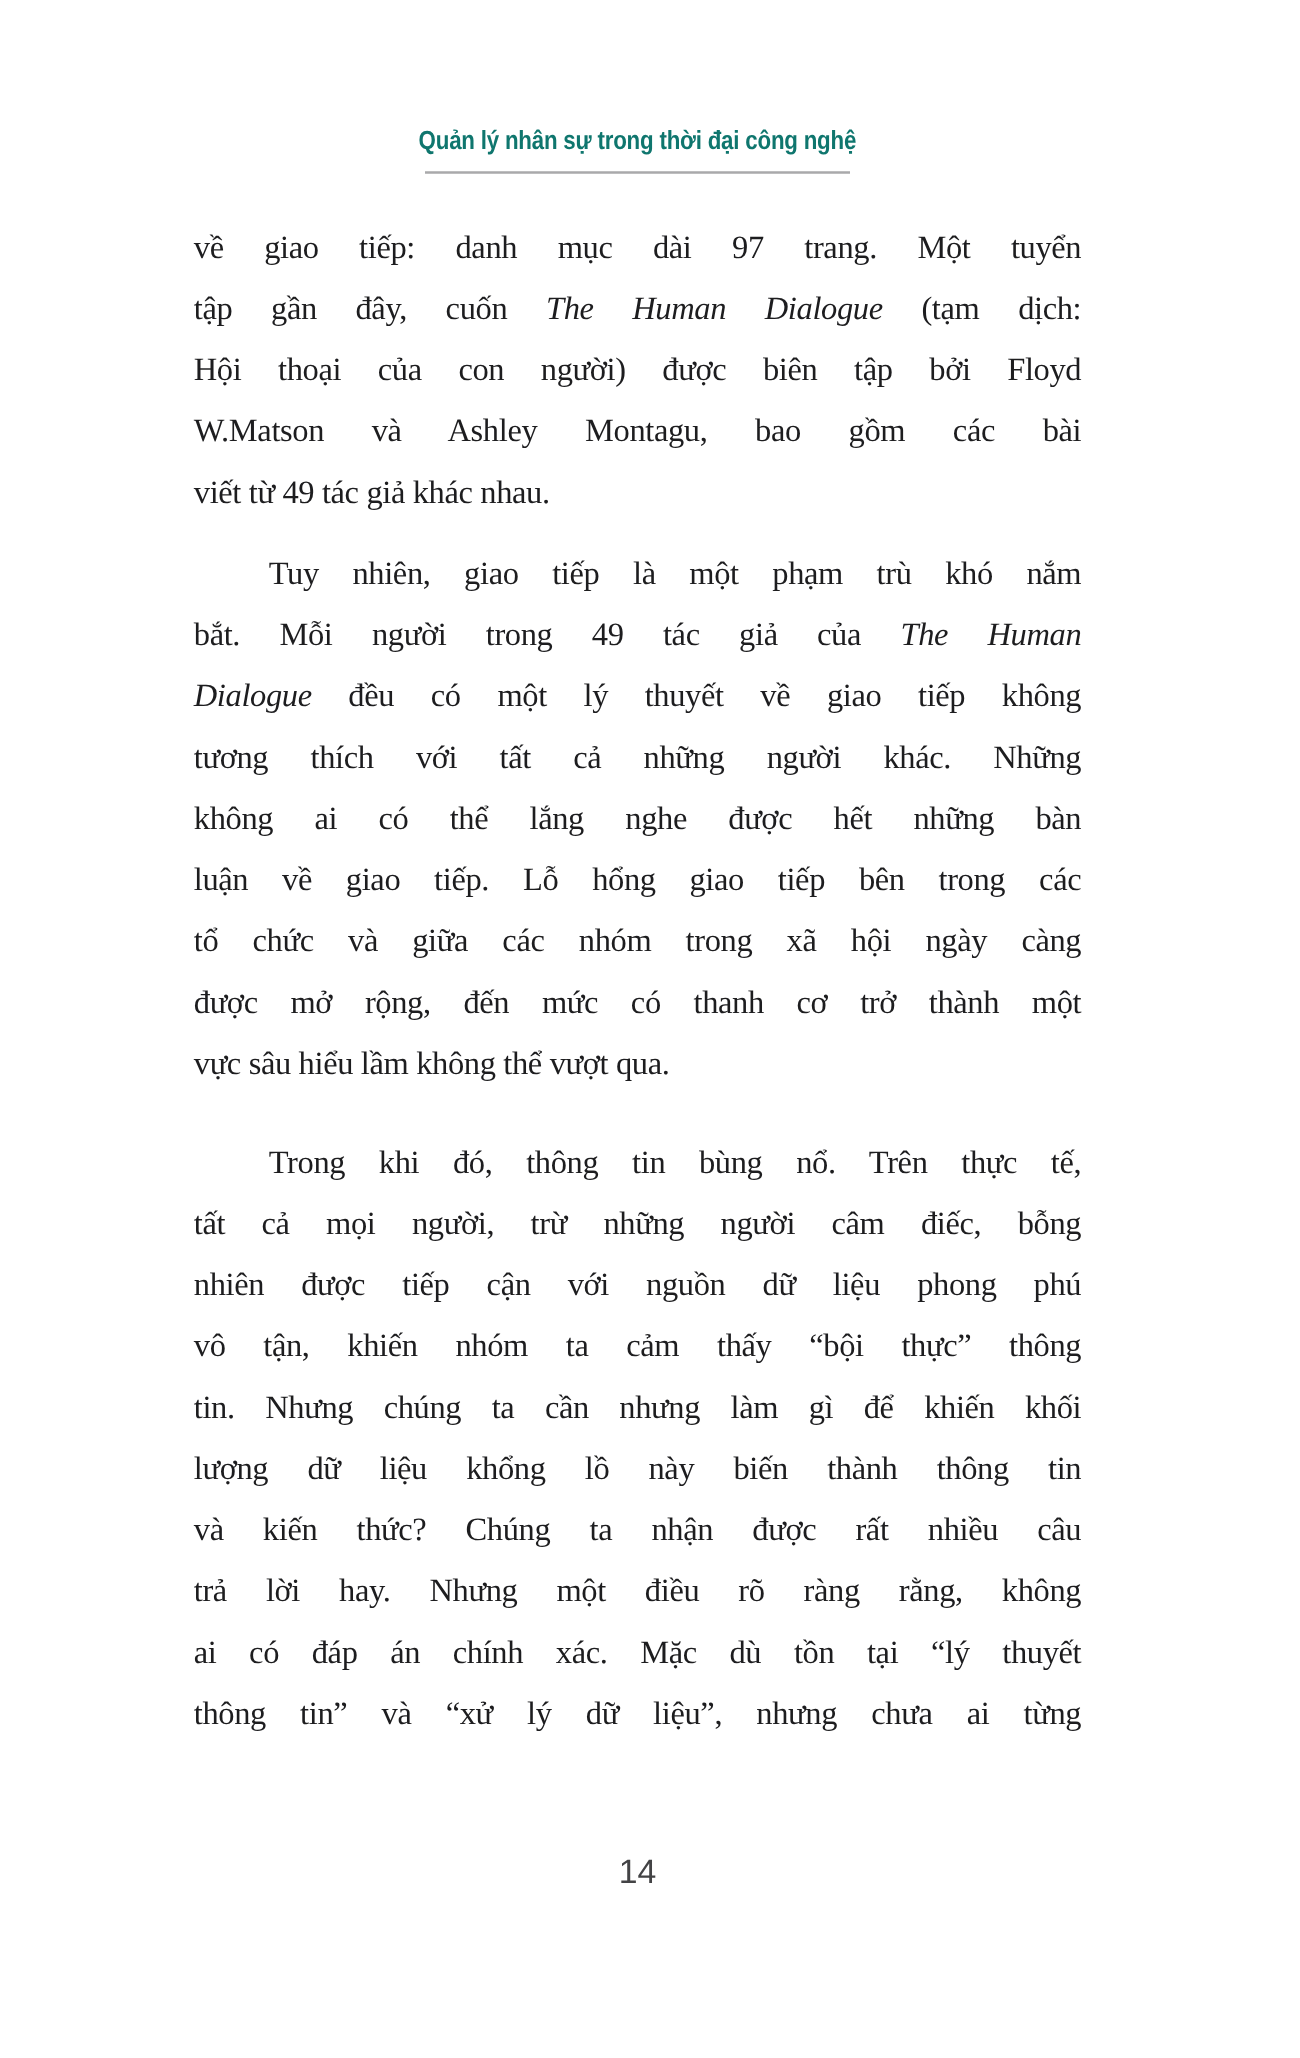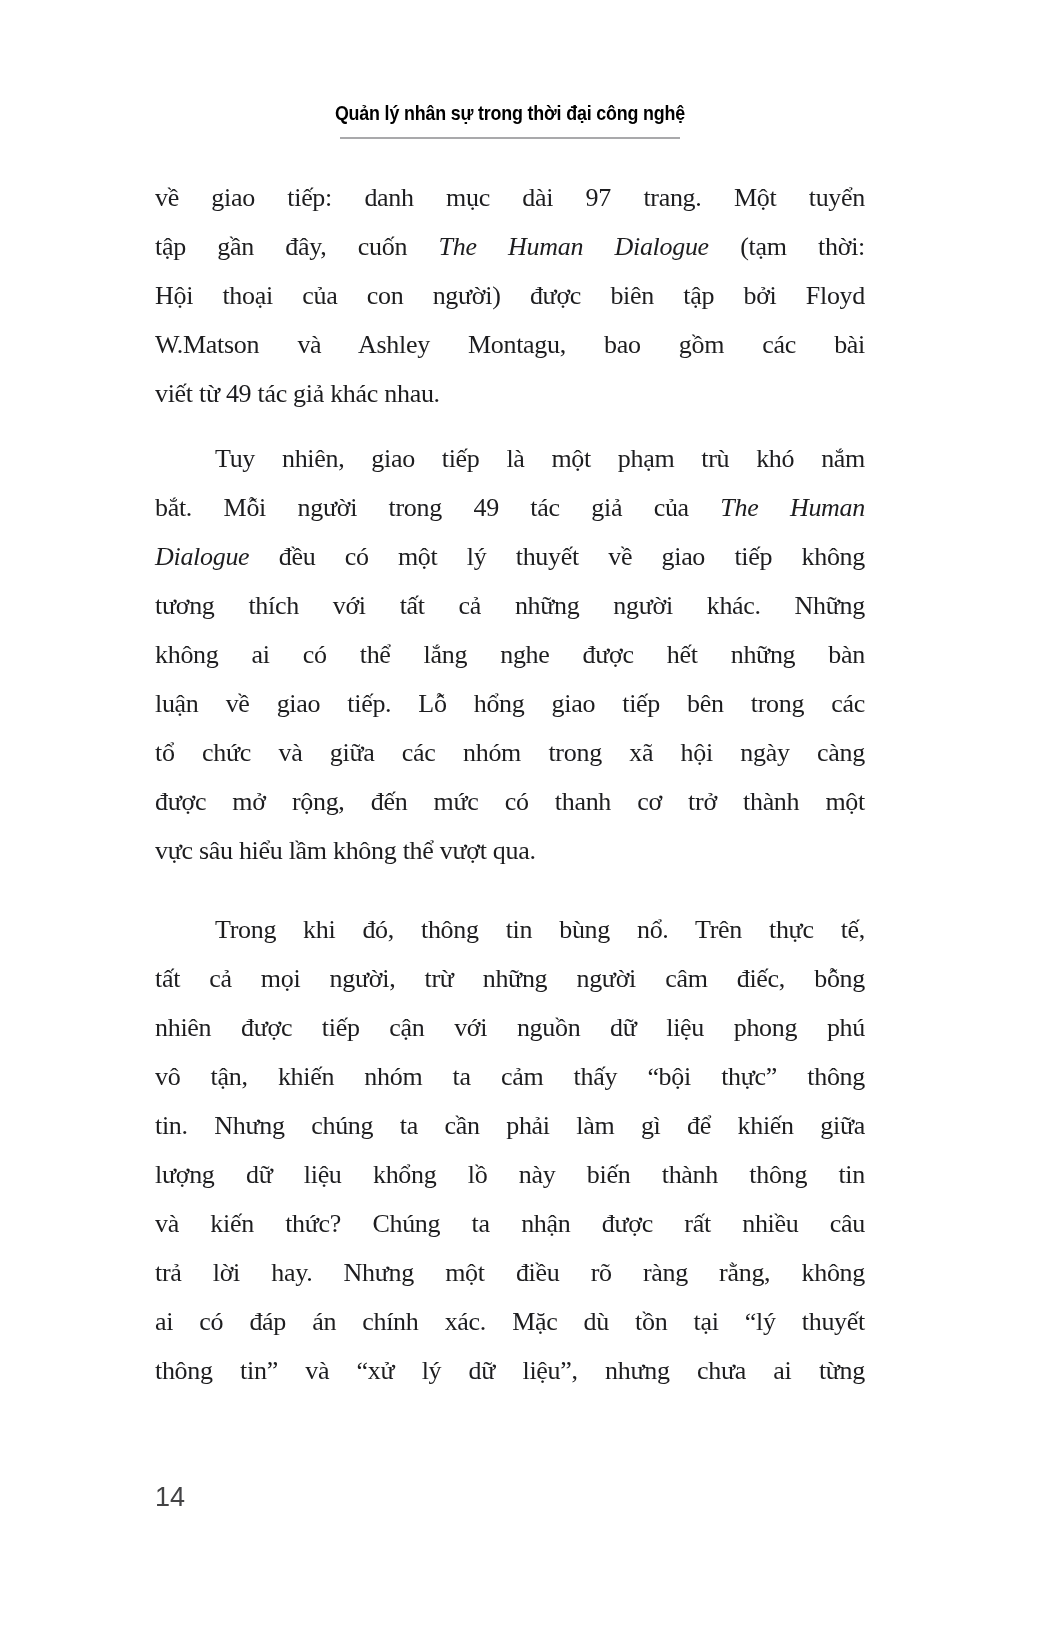--- a/index.html
+++ b/index.html
@@ -15,21 +15,21 @@
   .running-head {
     position: absolute;
     left: 155px;
     width: 710px;
     top: 101px;
     text-align: center;
     font-family: "Liberation Sans", sans-serif;
     font-size: 21px;
     font-weight: 600;
     letter-spacing: -0.2px;
-    color: #000000;
+    color: #0f766e;
     white-space: nowrap;
   }
   .running-head .squeeze {
     display: inline-block;
     transform: scaleX(0.85);
     transform-origin: center;
   }
   .head-rule {
     position: absolute;
     left: 340px;
@@ -58,62 +58,63 @@
     white-space: normal;
   }
   .line.no-just { text-align-last: left; }
   .line.indent { padding-left: 60px; }
   .it { font-style: italic; }
   .page-number {
     position: absolute;
     left: 155px;
     width: 710px;
     top: 1482px;
+    text-align: center;
     font-family: "Liberation Sans", sans-serif;
     font-size: 27px;
     line-height: 30px;
     color: #434345;
   }
 </style>
 </head>
 <body>
 
 <div class="page">
 
   <div class="running-head">
     <span class="squeeze">Quản lý nhân sự trong thời đại công nghệ</span>
   </div>
 
   <div class="head-rule"></div>
 
   <div class="body-text">
       <div class="para">
         <div class="line"><span>về giao tiếp: danh mục dài 97 trang. Một tuyển</span></div>
-        <div class="line"><span>tập gần đây, cuốn </span><span class="it">The Human Dialogue</span><span> (tạm thời:</span></div>
+        <div class="line"><span>tập gần đây, cuốn </span><span class="it">The Human Dialogue</span><span> (tạm dịch:</span></div>
         <div class="line"><span>Hội thoại của con người) được biên tập bởi Floyd</span></div>
         <div class="line"><span>W.Matson và Ashley Montagu, bao gồm các bài</span></div>
         <div class="line no-just"><span>viết từ 49 tác giả khác nhau.</span></div>
       </div>
       <div class="para">
         <div class="line indent"><span>Tuy nhiên, giao tiếp là một phạm trù khó nắm</span></div>
         <div class="line"><span>bắt. Mỗi người trong 49 tác giả của </span><span class="it">The Human</span></div>
         <div class="line"><span class="it">Dialogue</span><span> đều có một lý thuyết về giao tiếp không</span></div>
         <div class="line"><span>tương thích với tất cả những người khác. Những</span></div>
         <div class="line"><span>không ai có thể lắng nghe được hết những bàn</span></div>
         <div class="line"><span>luận về giao tiếp. Lỗ hổng giao tiếp bên trong các</span></div>
         <div class="line"><span>tổ chức và giữa các nhóm trong xã hội ngày càng</span></div>
         <div class="line"><span>được mở rộng, đến mức có thanh cơ trở thành một</span></div>
         <div class="line no-just"><span>vực sâu hiểu lầm không thể vượt qua.</span></div>
       </div>
       <div class="para">
         <div class="line indent"><span>Trong khi đó, thông tin bùng nổ. Trên thực tế,</span></div>
         <div class="line"><span>tất cả mọi người, trừ những người câm điếc, bỗng</span></div>
         <div class="line"><span>nhiên được tiếp cận với nguồn dữ liệu phong phú</span></div>
         <div class="line"><span>vô tận, khiến nhóm ta cảm thấy “bội thực” thông</span></div>
-        <div class="line"><span>tin. Nhưng chúng ta cần phải làm gì để khiến giữa</span></div>
+        <div class="line"><span>tin. Nhưng chúng ta cần nhưng làm gì để khiến khối</span></div>
         <div class="line"><span>lượng dữ liệu khổng lồ này biến thành thông tin</span></div>
         <div class="line"><span>và kiến thức? Chúng ta nhận được rất nhiều câu</span></div>
         <div class="line"><span>trả lời hay. Nhưng một điều rõ ràng rằng, không</span></div>
         <div class="line"><span>ai có đáp án chính xác. Mặc dù tồn tại “lý thuyết</span></div>
         <div class="line"><span>thông tin” và “xử lý dữ liệu”, nhưng chưa ai từng</span></div>
       </div>
     </div>
 
   <div class="page-number">14</div>
 

